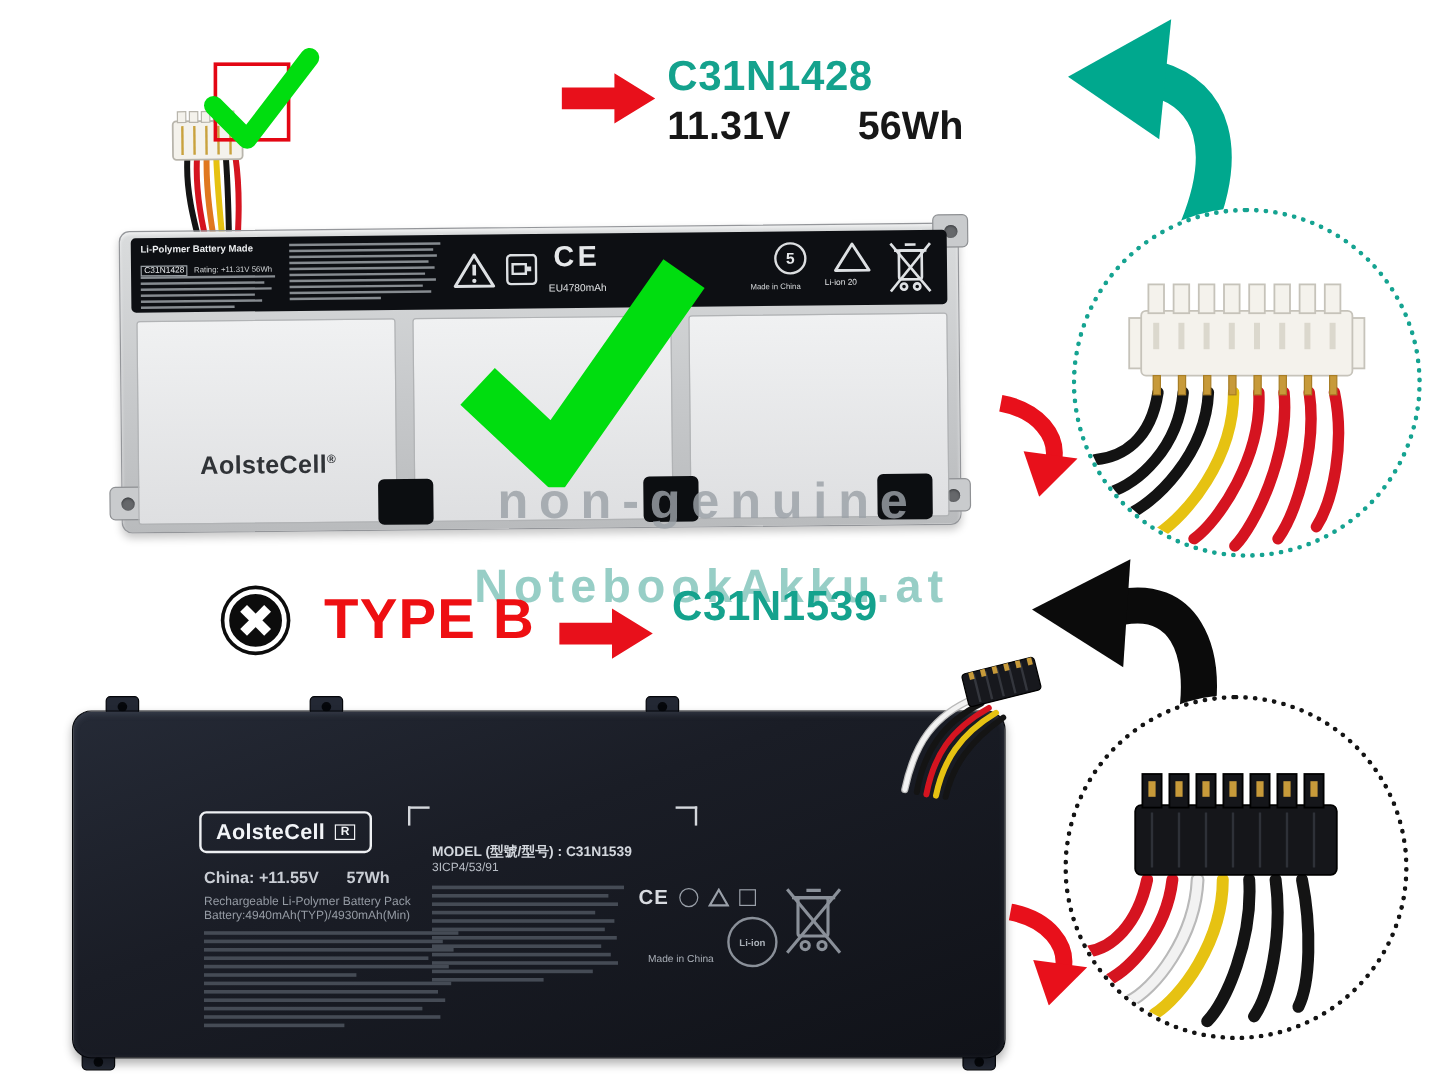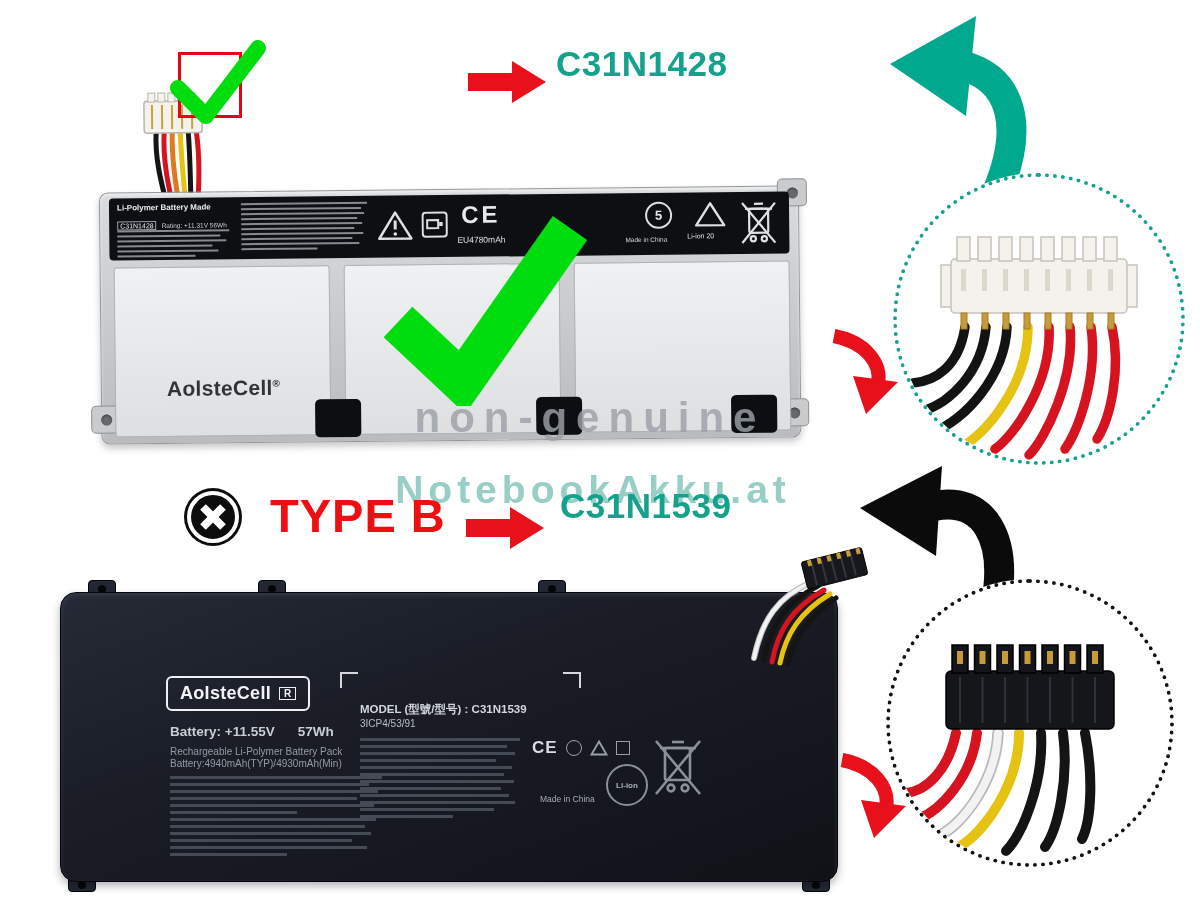--- a/index.html
+++ b/index.html
@@ -204,20 +204,25 @@
   <div class="abs wm2">NotebookAkku.at</div>
 
   <div class="abs checkbox" style="left:178px;top:52px"></div>
   <svg class="abs" style="left:166px;top:36px" width="104" height="100" viewBox="0 0 104 100">
     <path d="M12 52 L40 80 L92 12" fill="none" stroke="#00dd0f" stroke-width="16" stroke-linecap="round" stroke-linejoin="round"></path>
   </svg>
   <svg class="abs" style="left:468px;top:58px" width="80" height="48" viewBox="0 0 80 48">
     <polygon points="0,15 44,15 44,3 78,24 44,45 44,33 0,33" fill="#e8101b"></polygon>
   </svg>
   <div class="abs model-text" style="left:556px;top:44px">C31N1428</div>
+  <div class="abs spec-text" style="left:556px;top:86px">
+    <span>11.31V</span>
+    <span class="dc"><span class="s"></span><span class="d"></span></span>
+    <span>56Wh</span>
+  </div>
 
   <svg class="abs" style="left:884px;top:14px" width="150" height="180" viewBox="0 0 150 180">
     <path d="M80 52 C 128 66, 140 112, 114 176" fill="none" stroke="#00a88e" stroke-width="30"></path>
     <polygon points="6,50 92,2 82,102" fill="#00a88e"></polygon>
   </svg>
 
   <svg class="abs" style="left:826px;top:326px" width="72" height="88" viewBox="0 0 72 88">
     <path d="M8 10 C 40 16, 56 38, 52 58" fill="none" stroke="#e8101b" stroke-width="14"></path>
     <polygon points="27,50 72,56 40,88" fill="#e8101b"></polygon>
   </svg>
@@ -304,21 +309,21 @@
     <div class="abs cornerR" style="left:505px;top:96px"></div>
 
     <div class="abs" style="left:108px;top:100px">
       <span class="brandB-box">
         <span class="brandB">AolsteCell</span>
         <span class="regB">R</span>
       </span>
     </div>
 
     <div class="abs ratingB" style="left:112px;top:148px">
-      <span>Battery: +11.55V</span><span class="dc-mini"><span class="s"></span><span class="d"></span></span><span>57Wh</span>
+      <span>China: +11.55V</span><span class="dc-mini"><span class="s"></span><span class="d"></span></span><span>57Wh</span>
     </div>
     <div class="abs smallB" style="left:112px;top:170px">Rechargeable Li-Polymer Battery Pack</div>
     <div class="abs smallB" style="left:112px;top:182px">Battery:4940mAh(TYP)/4930mAh(Min)</div>
     <div class="abs bars dark" style="left:112px;top:200px;width:212px">
       <i></i>
         <i style="width:94%"></i>
         <i style="width:98%"></i>
         <i style="width:88%"></i>
         <i style="width:96%"></i>
       <i style="width:60%"></i>

